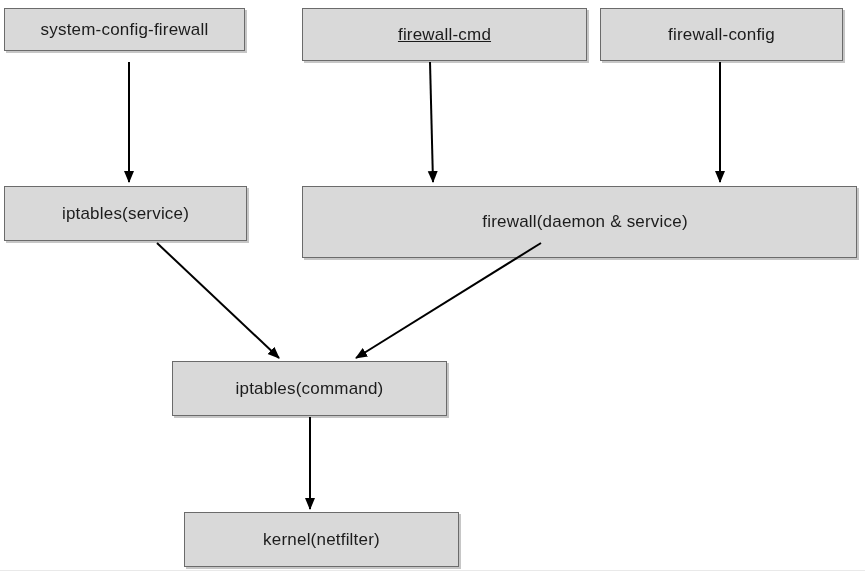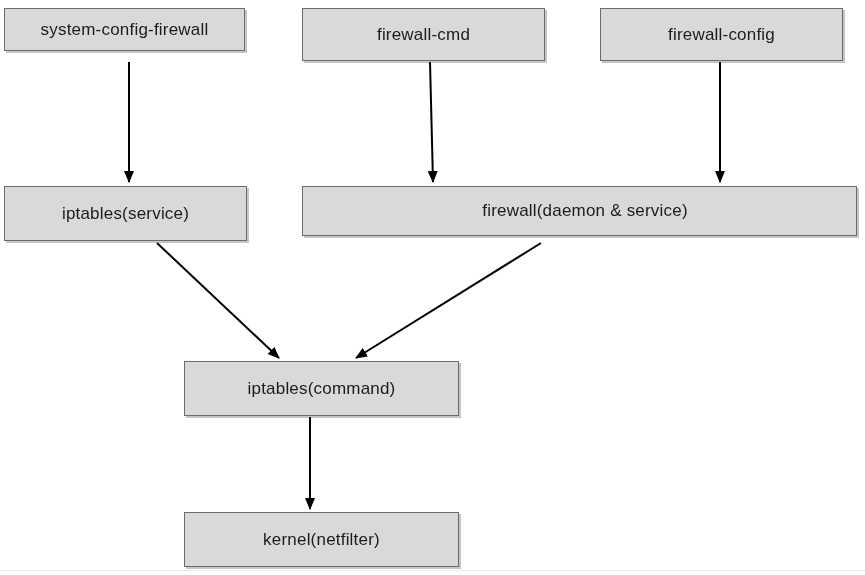--- a/index.html
+++ b/index.html
@@ -22,25 +22,25 @@
     background:var(--node-fill,#d9d9d9);
     border:1px solid var(--node-border,#6b6b6b);
     box-shadow:2px 2px 0 rgba(128,128,128,0.45);
     display:flex;align-items:center;justify-content:center;
     font-size:17px;
     color:#1c1c1c;
     letter-spacing:0.2px;
     white-space:nowrap;
   }
   #n-system-config-firewall{left:4px;  top:8px;   width:241px; height:43px;}
-  #n-firewall-cmd          {left:302px;top:8px;   width:243px; height:53px;}
+  #n-firewall-cmd          {left:302px;top:8px;   width:285px; height:53px;text-decoration:underline;}
   #n-firewall-config       {left:600px;top:8px;   width:243px; height:53px;}
   #n-iptables-service      {left:4px;  top:186px; width:243px; height:55px;}
-  #n-firewall-daemon       {left:302px;top:186px; width:555px; height:50px;padding-left:11px;}
-  #n-iptables-command      {left:172px;top:361px; width:275px; height:55px;margin-left:12px;}
+  #n-firewall-daemon       {left:302px;top:186px; width:555px; height:72px;padding-left:11px;}
+  #n-iptables-command      {left:172px;top:361px; width:275px; height:55px;}
   #n-kernel-netfilter      {left:184px;top:512px; width:275px; height:55px;}
   .arrows{position:absolute;left:0;top:0;pointer-events:none;}
   .arrow-line{stroke:var(--arrow,#000);stroke-width:2;}
   .arrow-head{fill:var(--arrow,#000);}
   .bottom-edge{
     position:absolute;left:0;top:570px;width:865px;height:1px;
     background:#e9e9e9;
   }
 </style>
 </head>

